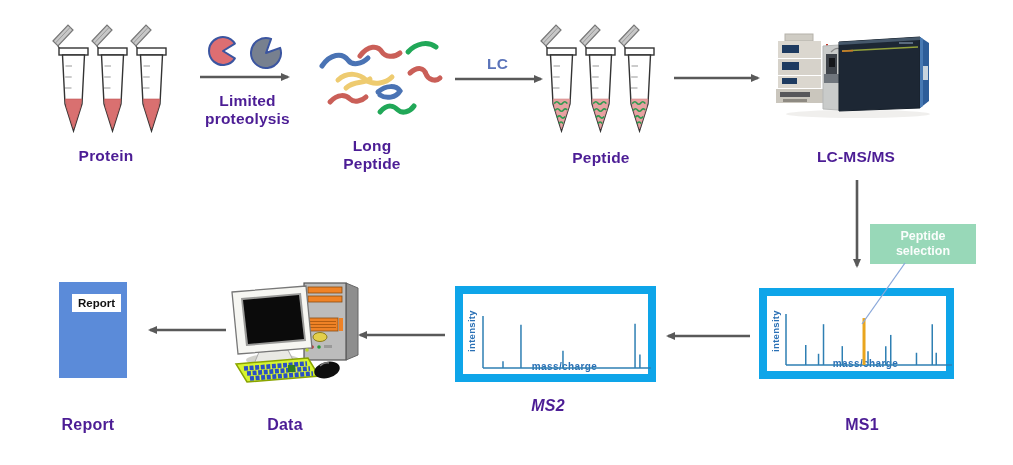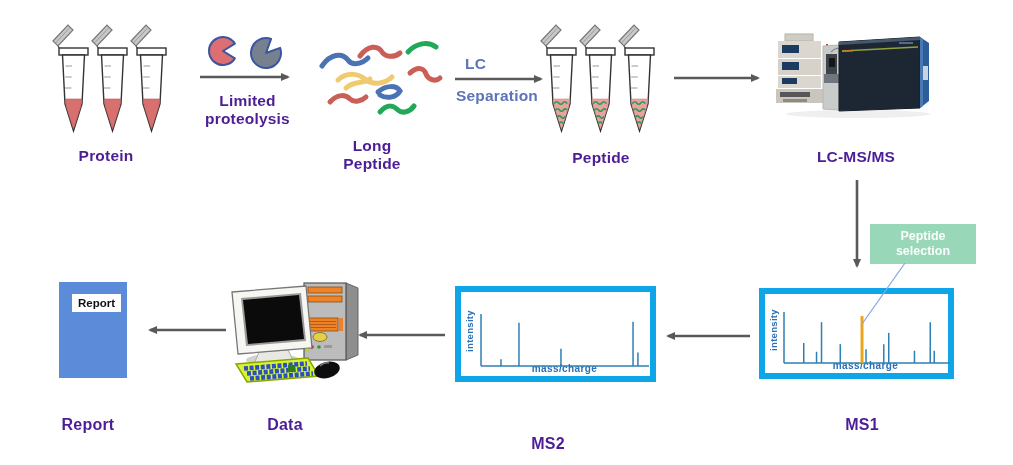--- a/index.html
+++ b/index.html
@@ -4,21 +4,21 @@
 <style>
   html,body{margin:0;padding:0;background:#fff;}
   .canvas{position:relative;width:1013px;height:465px;background:#ffffff;overflow:hidden;
           font-family:"Liberation Sans","DejaVu Sans",sans-serif;}
   .abs{position:absolute;}
   .lbl{position:absolute;font-weight:bold;color:#4c1d95;font-size:15.5px;line-height:17.5px;
        text-align:center;letter-spacing:.2px;}
   .lbl .ln{display:block;}
   .lbl.blue{color:#5b74ba;}
   .lbl.big{font-size:16px;}
-  .specbox{position:absolute;background:#fff;border:6px solid #0ea5e9;box-sizing:border-box;}
+  .specbox{position:absolute;background:#fff;border:8px solid #0ea5e9;box-sizing:border-box;}
   .specbox svg{position:absolute;left:0;top:0;}
   .ylab{position:absolute;left:-23px;top:46%;width:62px;transform:translateY(-50%) rotate(-90deg);
         font-size:9.5px;font-weight:bold;color:#2a70b5;text-align:center;letter-spacing:.3px;}
   .xlab{position:absolute;bottom:2px;left:18px;right:0;text-align:center;font-size:10px;
         font-weight:bold;color:#2a70b5;letter-spacing:.4px;}
   .callout{position:absolute;left:870px;top:224px;width:106px;height:40px;background:#98d8b8;
            color:rgba(255,255,255,.95);font-size:12.5px;line-height:15px;font-weight:bold;
            display:flex;flex-direction:column;align-items:center;justify-content:center;text-align:center;}
   .reportdoc{position:absolute;left:59px;top:282px;width:68px;height:96px;background:#5b8bd9;}
   .reportdoc .tag{position:absolute;left:13px;top:12px;width:49px;height:18px;background:#ffffff;
@@ -236,24 +236,23 @@
   <div class="lbl" style="left:195px;top:92px;width:105px;">
     <span class="ln">Limited</span>
     <span class="ln">proteolysis</span>
   </div>
 
   <div class="lbl" style="left:322px;top:137px;width:100px;">
     <span class="ln">Long</span>
     <span class="ln">Peptide</span>
   </div>
 
-  <div class="lbl blue" style="left:448px;top:55px;width:55px;">LC</div>
-  <div class="lbl blue" style="left:442px;top:87px;width:110px;">Separation</div>
+  <div class="lbl blue" style="left:470px;top:55px;width:55px;">LC</div>
 
   <div class="lbl" style="left:551px;top:149px;width:100px;">Peptide</div>
   <div class="lbl" style="left:806px;top:148px;width:100px;">LC-MS/MS</div>
 
   <div class="lbl big" style="left:43px;top:416px;width:90px;">Report</div>
   <div class="lbl big" style="left:240px;top:416px;width:90px;text-align:center;">Data</div>
-  <div class="lbl big" style="left:503px;top:435px;width:90px;">MS2</div>
+  <div class="lbl big" style="left:503px;top:397px;width:90px;font-style:italic;">MS2</div>
   <div class="lbl big" style="left:817px;top:416px;width:90px;">MS1</div>
 
 </div>
 
 </body></html>

